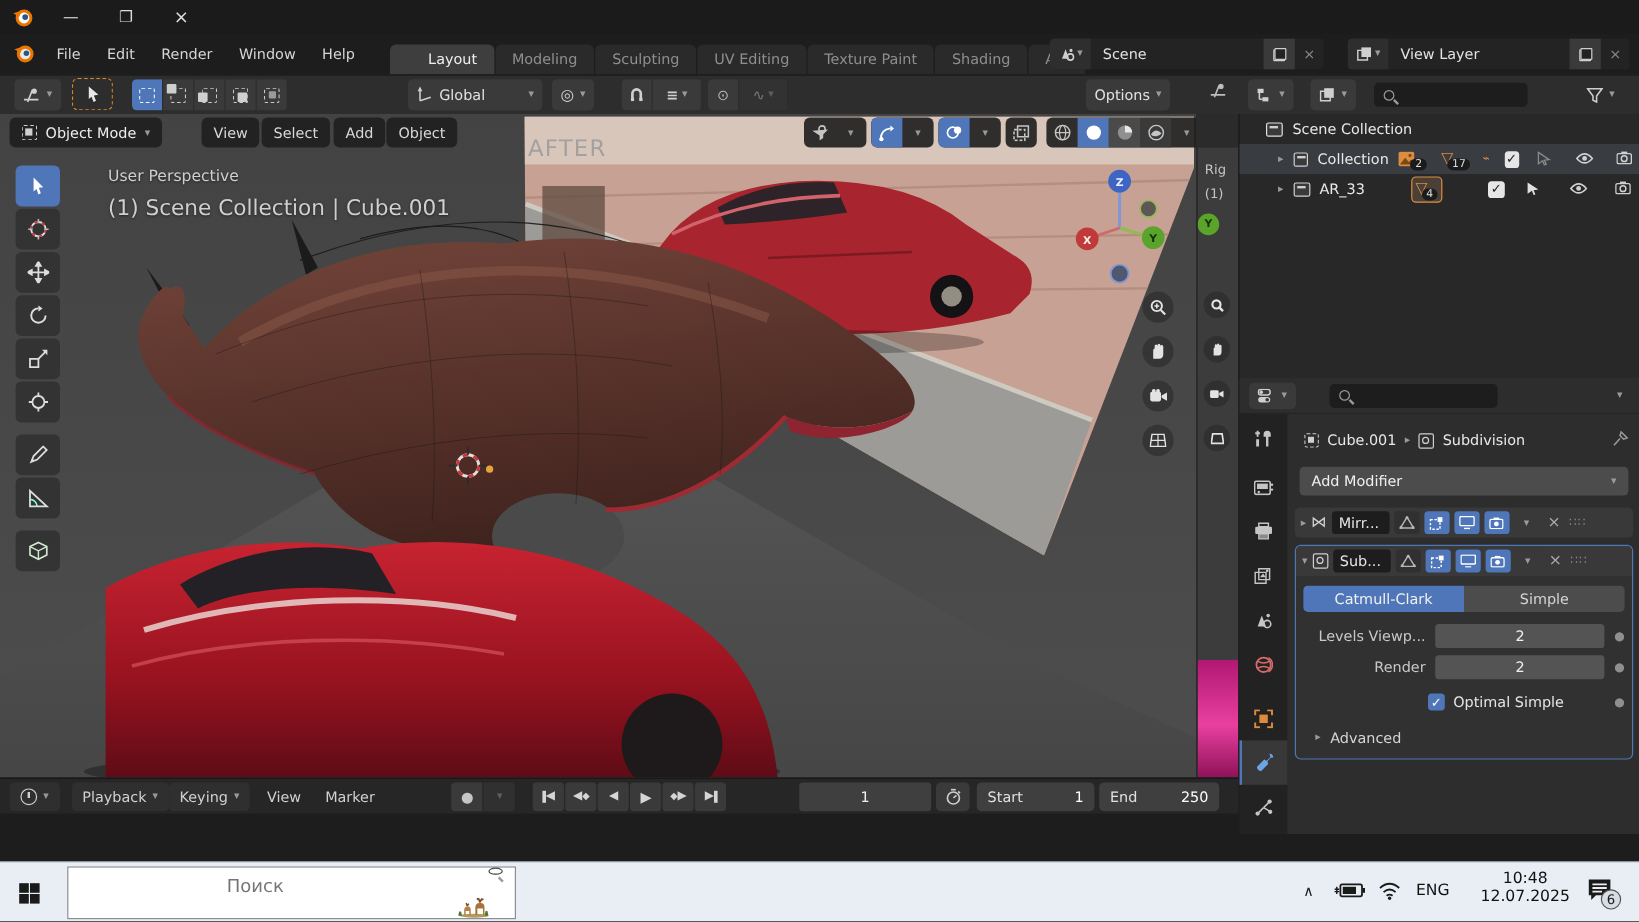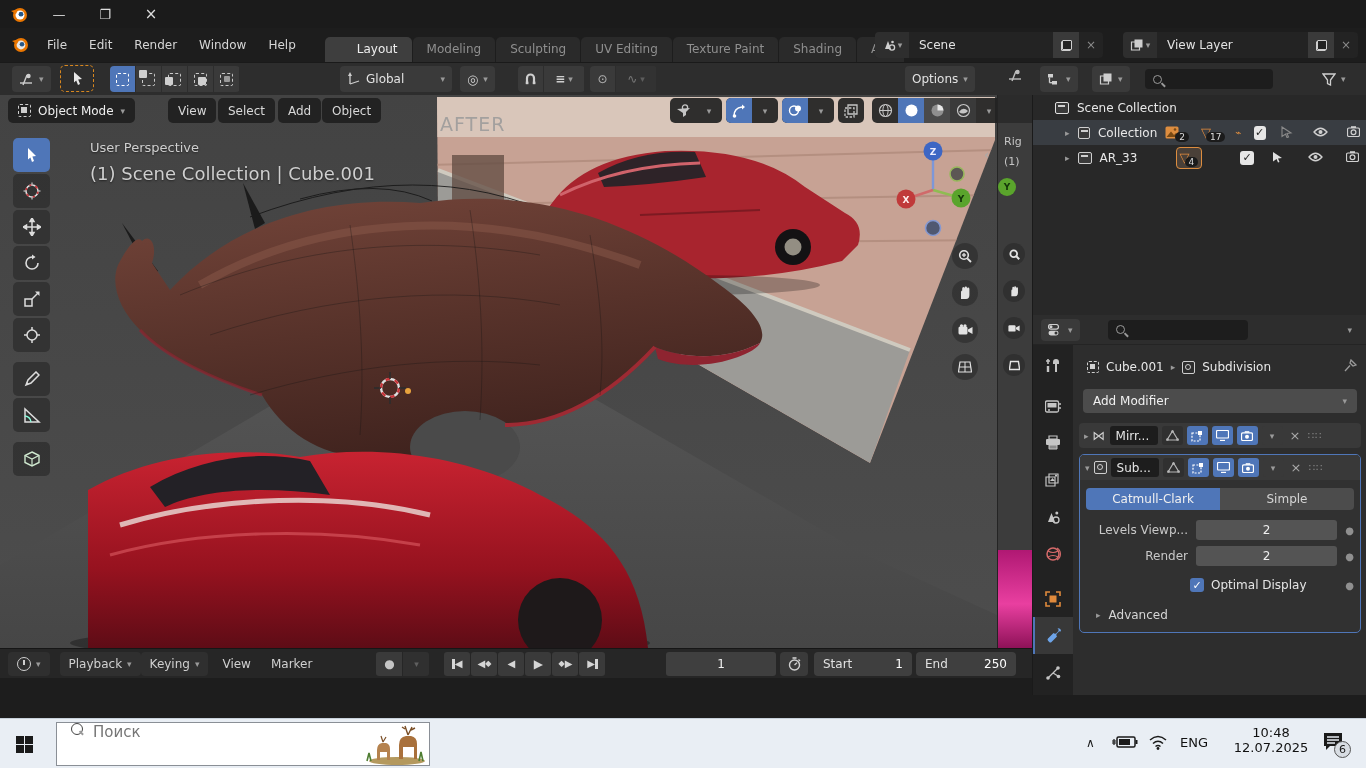--- a/index.html
+++ b/index.html
@@ -90,21 +90,21 @@
   
   #statusbar { left:0; top:695px; width:1366px; height:23px; background:#1f1f1f; border-top:1px solid #121212; color:#9a9a9a; }
   .mouseic { width:10px; height:15px; border:1.4px solid #8d8d8d; border-radius:5px; position:relative; }
   .mouseic::after { content:""; position:absolute; left:3.2px; top:2px; width:2px; height:4px; background:#8d8d8d; }
 
   
   #taskbar { left:0; top:718px; width:1366px; height:50px; background:#e9eef4; border-top:1px solid #c6cfd9; color:#1a1a1a; }
   .tk-ic { width:60px; height:50px; display:flex; align-items:center; justify-content:center; position:relative; }
   .winlogo { width:17px; height:17px; display:grid; grid-template-columns:8px 8px; grid-template-rows:8px 8px; gap:1px; }
   .winlogo div { background:#1a1a1a; }
-  #searchbox { position:absolute; left:56px; top:3px; width:374px; height:44px; background:#ffffff; border:1px solid #8a8f96; display:flex; align-items:flex-start; }
+  #searchbox { position:absolute; left:56px; top:3px; width:374px; height:44px; background:#ffffff; border:1px solid #8a8f96; display:flex; align-items:flex-end;flex-direction:column; }
   #searchbox input { border:none; outline:none; font-size:15px; color:#444; width:240px; font-family:"DejaVu Sans",sans-serif; background:transparent; }
   .tray-txt { font-size:13px; color:#111; }
   circle, path, rect, line, ellipse { vector-effect:non-scaling-stroke; }
 </style>
 </head>
 <body>
 
 <div id="stage">
 
   <div id="titlebar" class="abs">
@@ -876,21 +876,21 @@
           <span class="field" style="flex:1;height:20px;margin:0 8px">2</span>
           <span class="kdot">●</span>
         </div>
         <div style="display:flex;align-items:center;margin:6px 6px">
           <span style="width:102px;text-align:right;color:#c8c8c8">Render</span>
           <span class="field" style="flex:1;height:20px;margin:0 8px">2</span>
           <span class="kdot">●</span>
         </div>
         <div style="display:flex;align-items:center;margin:12px 6px 4px 110px;gap:7px">
           <span class="check" style="background:#4f76b8;color:#fff">✓</span>
-          <span style="color:#e5e5e5;flex:1">Optimal Display</span>
+          <span style="color:#e5e5e5;flex:1">Optimal Simple</span>
           <span class="kdot">●</span>
         </div>
         <div style="display:flex;align-items:center;gap:8px;margin:16px 6px 2px 16px">
           <span class="chev">▸</span>
           <span style="color:#d5d5d5">Advanced</span>
         </div>
       </div>
     </div>
   </div>
 

